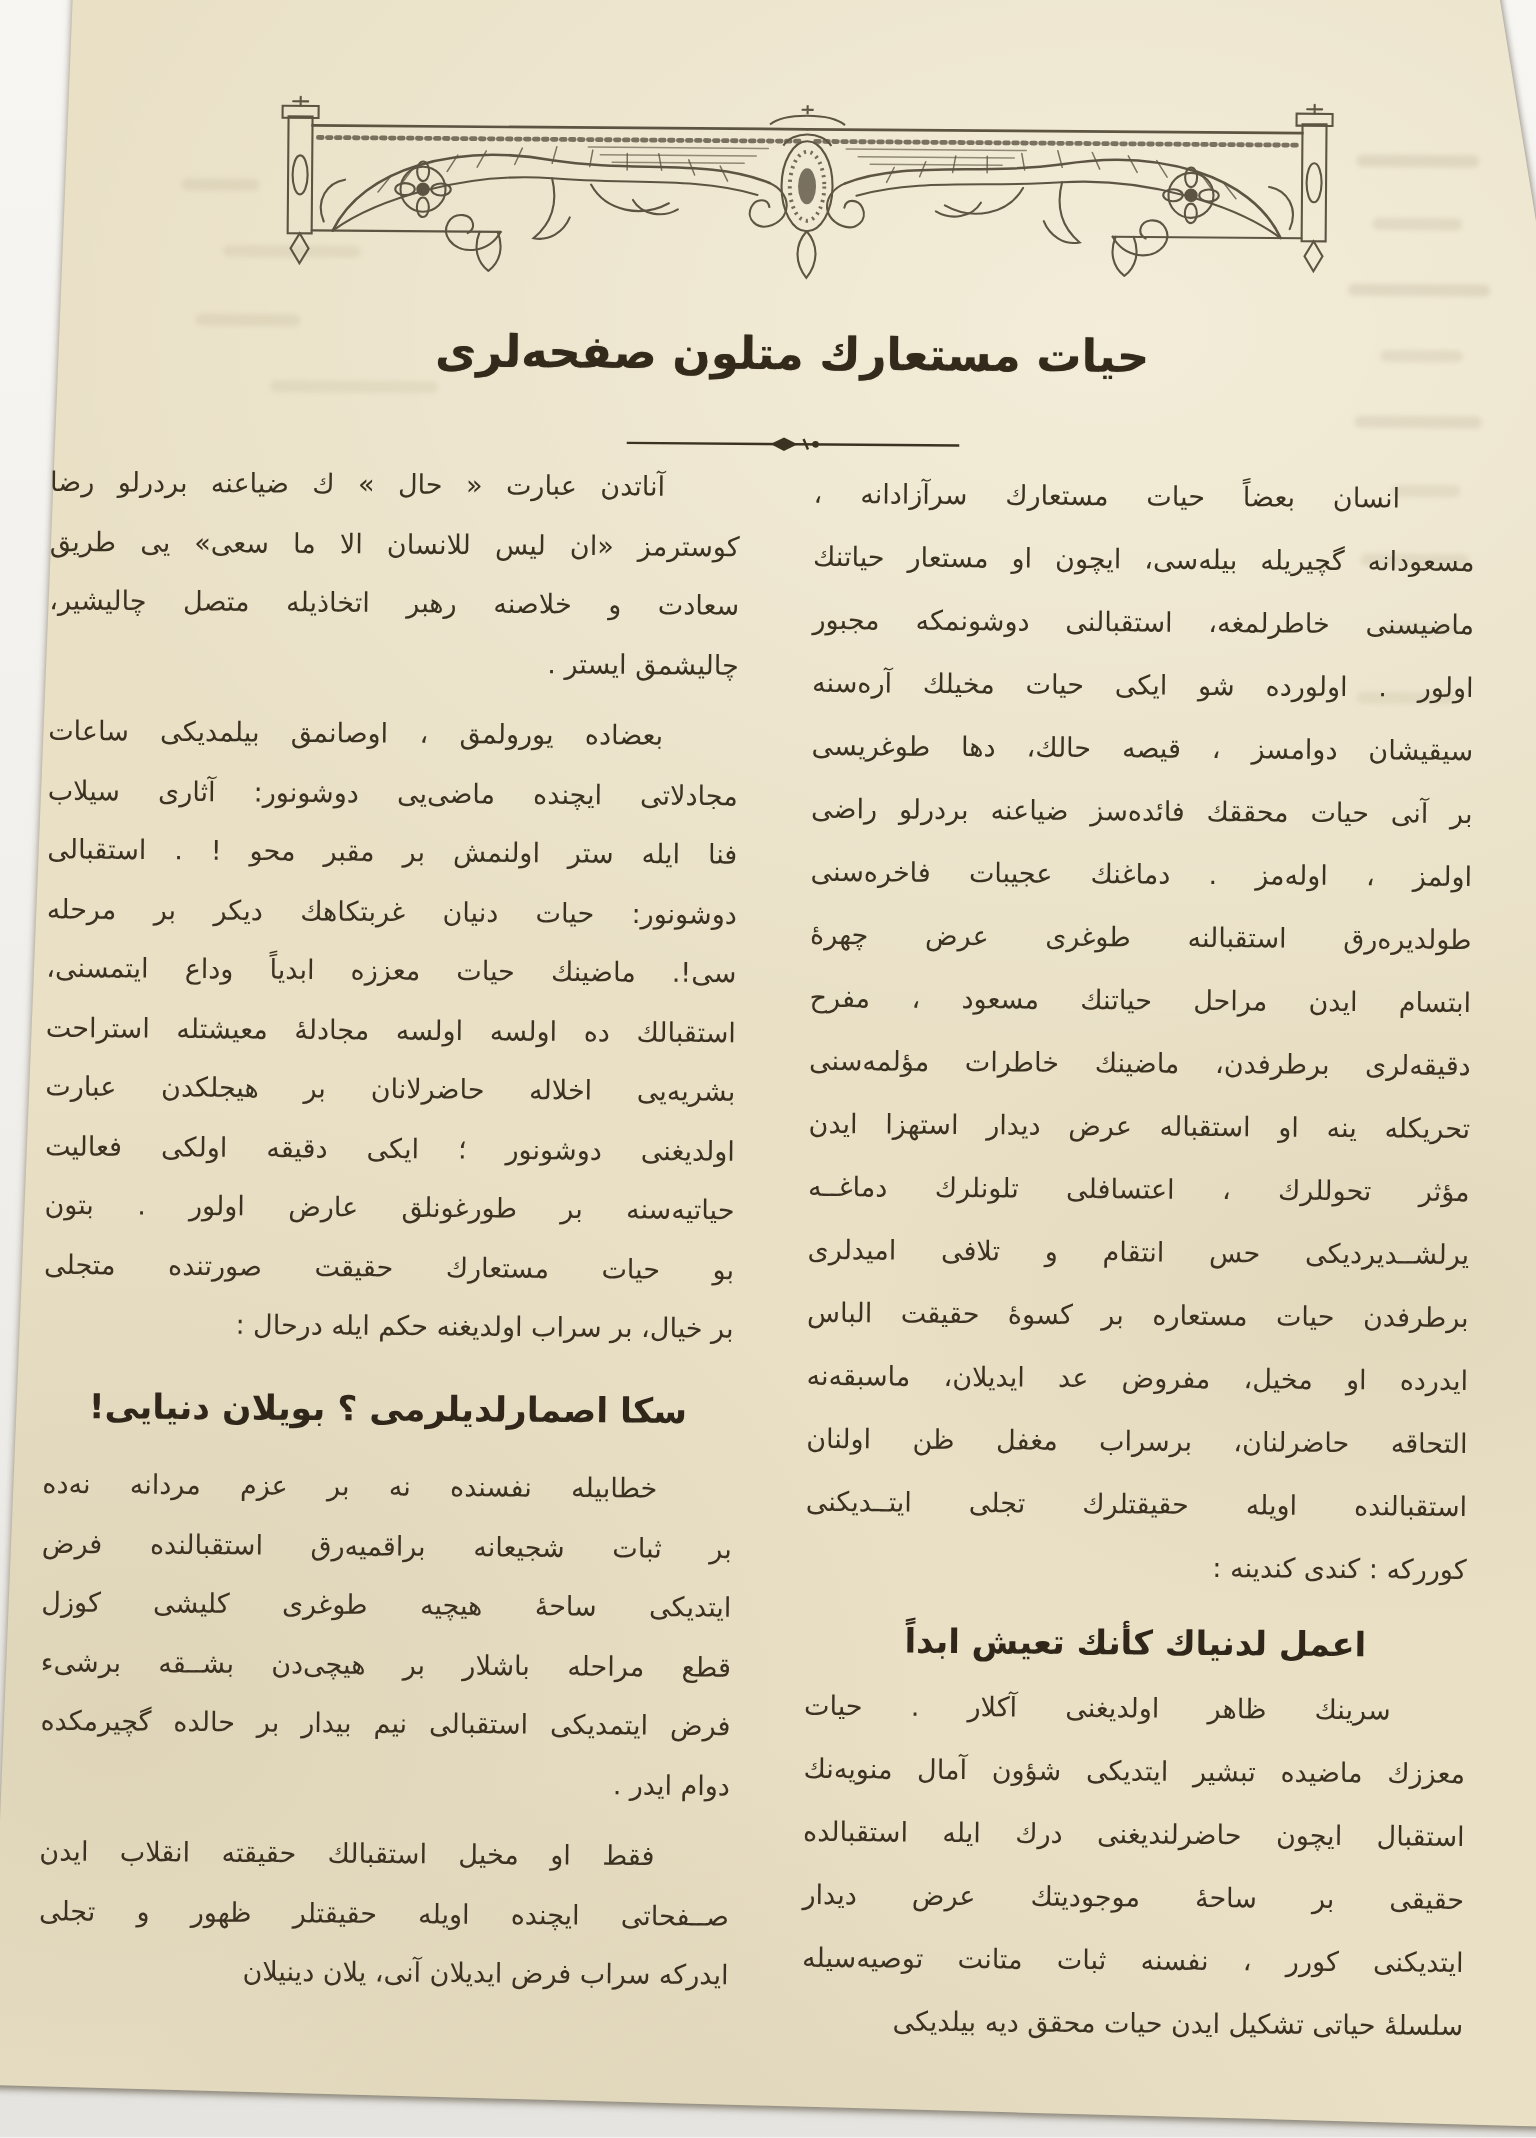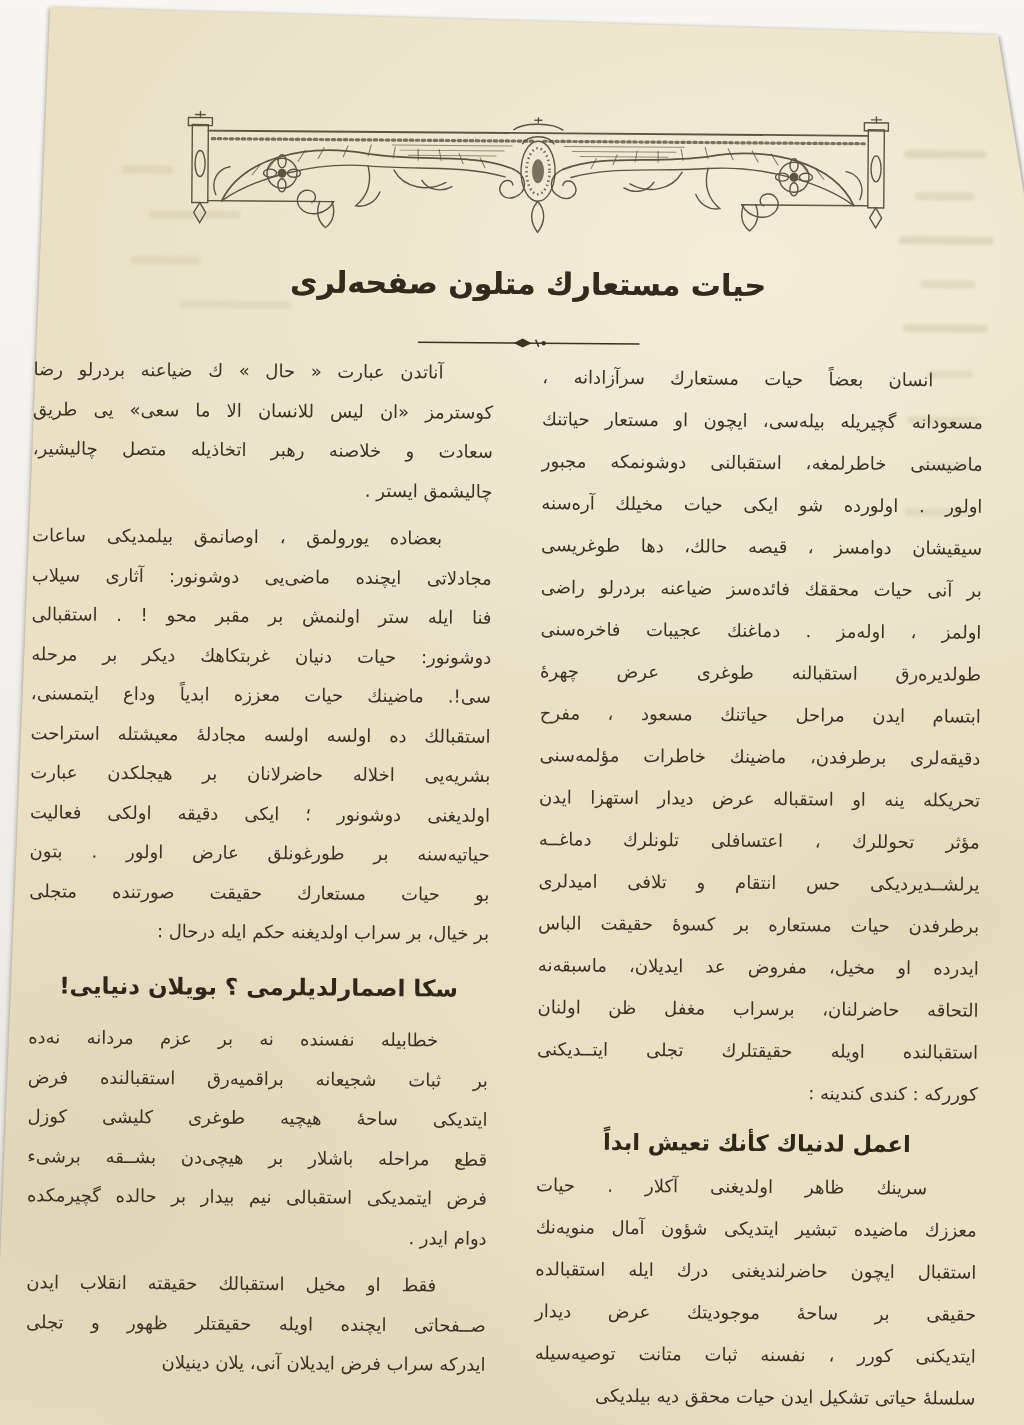--- a/index.html
+++ b/index.html
@@ -1,21 +1,21 @@
 <!DOCTYPE html>
 <html lang="ota"><head>
 <meta charset="utf-8">
 <style>
   html,body{margin:0;padding:0;}
   body{
     width:1024px;height:1425px;overflow:hidden;position:relative;
     background:linear-gradient(180deg,#f7f6f3 0%,#efeeea 55%,#e5e4e0 100%);
     font-family:"DejaVu Sans",sans-serif;
   }
-  .stage{position:absolute;inset:0;margin-top:47px;}
+  .stage{position:absolute;inset:0;}
   .paper-wrap{position:absolute;inset:0;filter:drop-shadow(1px 2px 2px rgba(80,70,50,.5)) drop-shadow(-1px 1px 2px rgba(80,70,50,.28));}
   .paper{
     position:absolute;left:-60px;top:-60px;width:1144px;height:1550px;
     background:
       radial-gradient(1200px 800px at 70% 18%, rgba(255,252,240,.45), transparent 60%),
       radial-gradient(900px 700px at 12% 78%, rgba(186,171,136,.22), transparent 62%),
       radial-gradient(520px 320px at 86% 60%, rgba(198,183,148,.18), transparent 70%),
       radial-gradient(700px 500px at 50% 100%, rgba(180,166,132,.18), transparent 65%),
       #e9e0c6;
     clip-path:polygon(110px 20px,1058px 48px,1086px 220px,1100px 1478px,53px 1450px);

